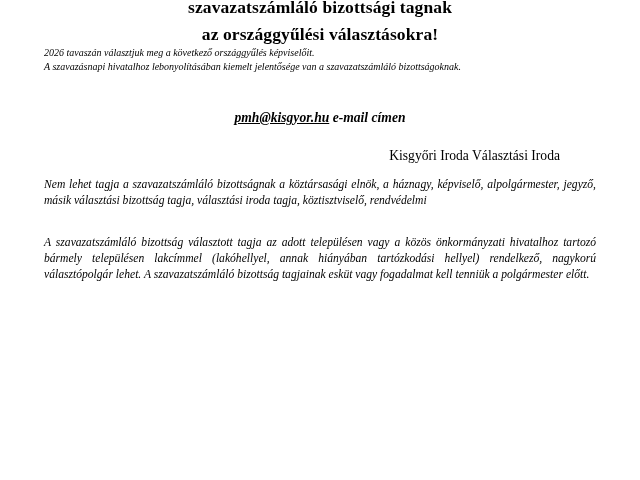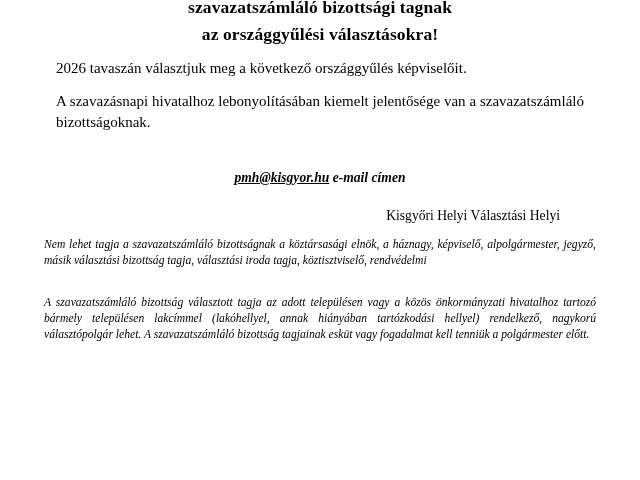--- a/index.html
+++ b/index.html
@@ -34,25 +34,26 @@
   }
   .headline .l1 {
     display: block;
     margin-top: -4px;
   }
   .headline .l2 {
     display: block;
     margin-top: 5px;
   }
   p.body {
-    font-size: 15px;
+    font-size: 10px;
     line-height: 1.42;
     text-align: justify;
     text-justify: inter-word;
-    margin: 12px;
+    margin: 0;
+    font-style: italic;
   }
   .p1 { margin-top: 42px; }
   .p2 { margin-top: 14px; }
   .p3 { margin-top: 15px; }
   .email-line {
     text-align: center;
     margin-top: 36px;
     font-size: 13.6px;
     font-style: italic;
     font-weight: bold;
@@ -102,19 +103,19 @@
 
     <p class="body p1">2026 tavaszán választjuk meg a következő országgyűlés képviselőit.</p>
     <p class="body p2">A szavazásnapi hivatalhoz lebonyolításában kiemelt jelentősége van a szavazatszámláló bizottságoknak.</p>
 
     <div class="email-line">
       <span class="addr">pmh@kisgyor.hu</span><span> e-mail címen</span>
     </div>
 
 
 
-    <div class="signature">Kisgyőri Helyi Választási Helyi</div>
+    <div class="signature">Kisgyőri Iroda Választási Iroda</div>
 
     <div class="fine second clip">Nem lehet tagja a szavazatszámláló bizottságnak a köztársasági elnök, a háznagy, képviselő, alpolgármester, jegyző, másik választási bizottság tagja, választási iroda tagja, köztisztviselő, rendvédelmi</div>
     <div class="fine">A szavazatszámláló bizottság választott tagja az adott településen vagy a közös önkormányzati hivatalhoz tartozó bármely településen lakcímmel (lakóhellyel, annak hiányában tartózkodási hellyel) rendelkező, nagykorú választópolgár lehet. A szavazatszámláló bizottság tagjainak esküt vagy fogadalmat kell tenniük a polgármester előtt.</div>
 
   </div>
 </div>
 
 </body></html>

